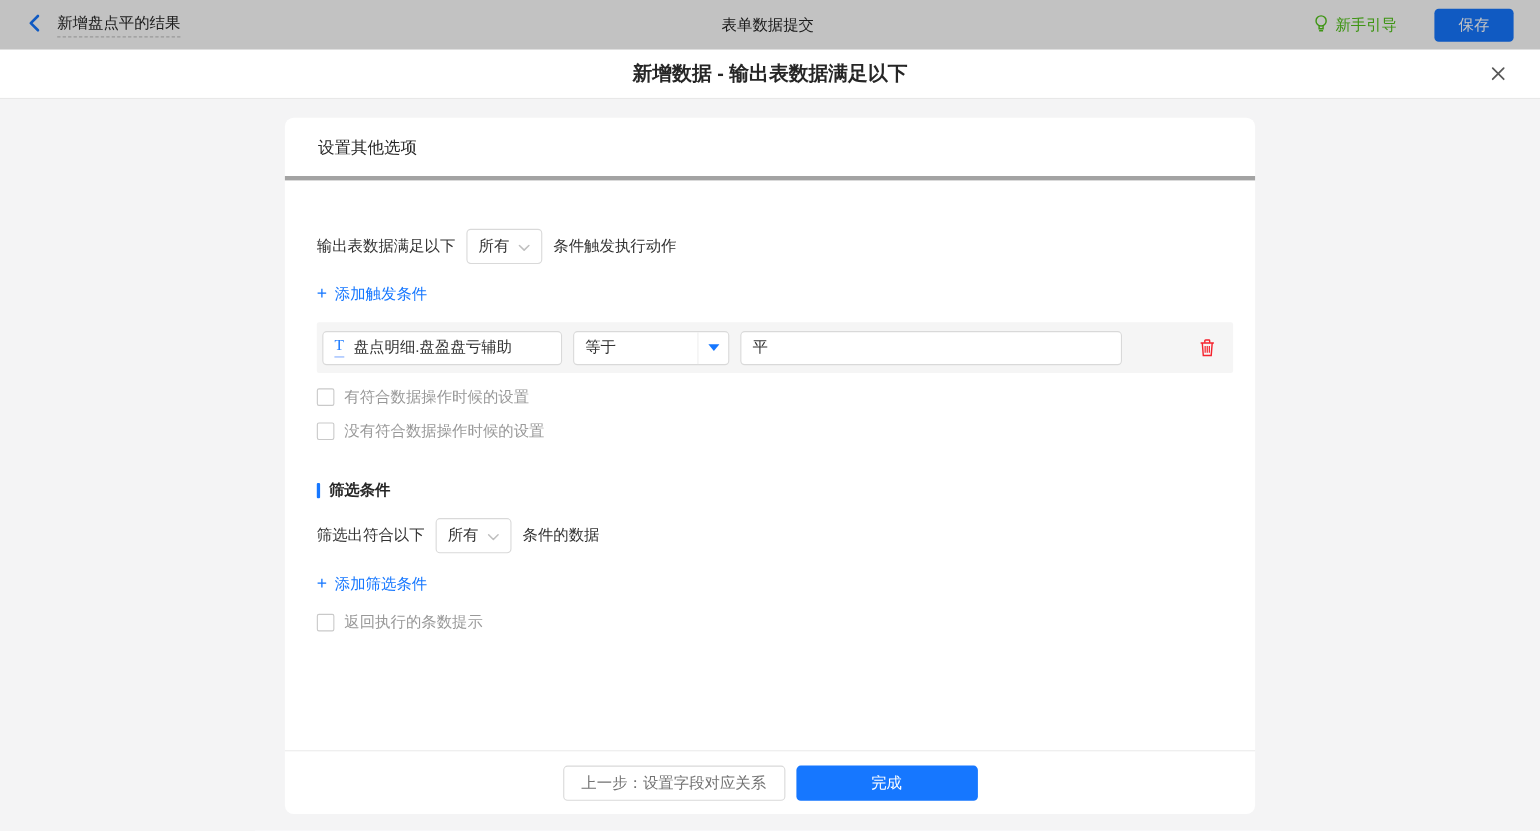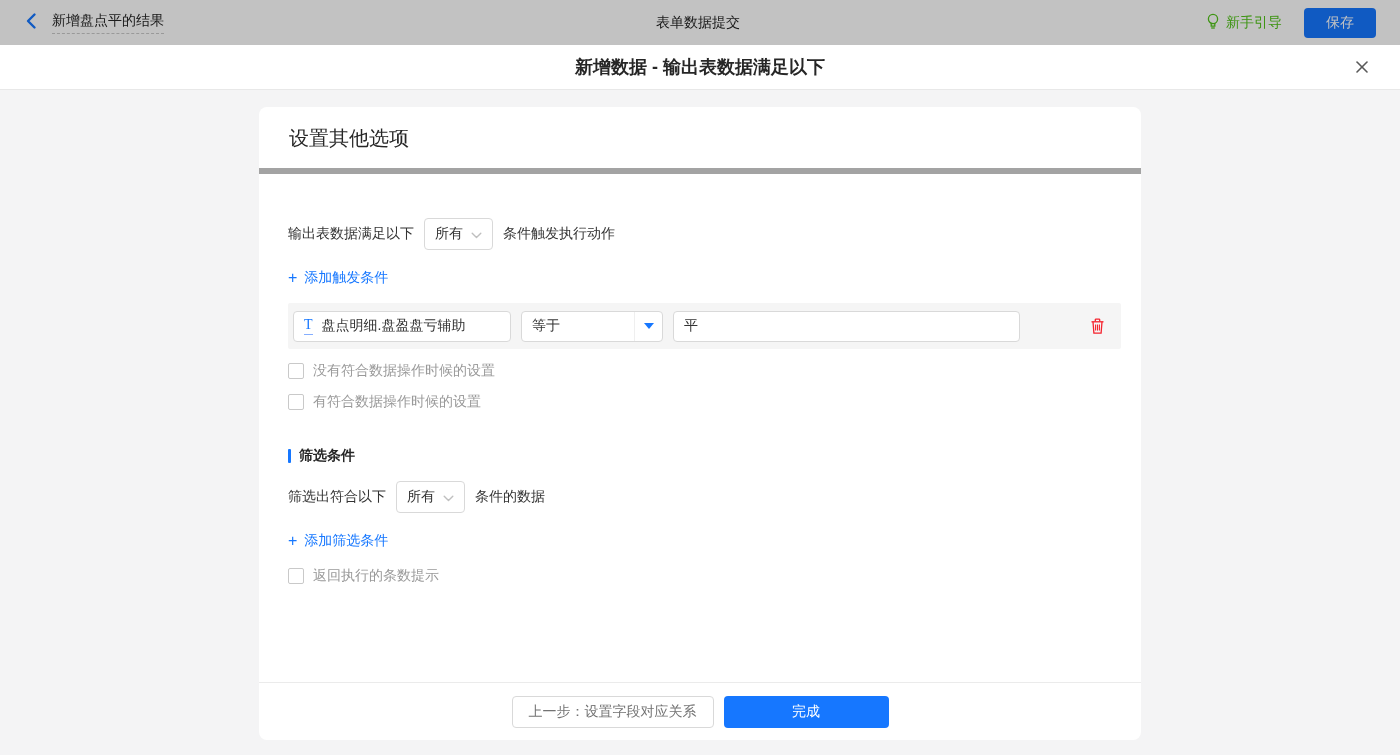--- a/index.html
+++ b/index.html
@@ -40,21 +40,21 @@
     position: absolute;
     left: 0; right: 4px;
     text-align: center;
     font-size: 14px;
     color: #262626;
   }
   .topbar-right {
     margin-left: auto;
     display: flex;
     align-items: center;
-    gap: 22px;
+    gap: 34px;
     position: relative;
     z-index: 1;
   }
   .guide-link {
     display: flex;
     align-items: center;
     gap: 6px;
     color: #52c41a;
     font-size: 14px;
     cursor: pointer;
@@ -108,23 +108,23 @@
     width: 882px;
     height: 633px;
     margin: 17px auto 0;
     background: #fff;
     border-radius: 8px;
     display: flex;
     flex-direction: column;
   }
   .card-header {
     padding: 18px 30px 16px;
-    font-size: 20px;
+    font-size: 15px;
     color: #262626;
-    border-bottom: 6px solid #a3a3a3;
+    border-bottom: 4px solid #a3a3a3;
   }
   .card-content {
     flex: 1;
     padding: 28px 20px 0 29px;
     overflow: hidden;
   }
 
   .section-title {
     display: flex;
     align-items: center;
@@ -386,25 +386,25 @@
                 <line x1="5.6" y1="6.5" x2="5.6" y2="12.6" stroke="#f5222d" stroke-width="1.1"></line>
                 <line x1="7.5" y1="6.5" x2="7.5" y2="12.6" stroke="#f5222d" stroke-width="1.1"></line>
                 <line x1="9.4" y1="6.5" x2="9.4" y2="12.6" stroke="#f5222d" stroke-width="1.1"></line>
               </svg>
           </span>
         </button>
       </div>
 
       <div class="check-row">
         <span class="checkbox"></span>
-        <span>没有符合数据操作时候的设置</span>
+        <span>有符合数据操作时候的设置</span>
       </div>
       <div class="check-row">
         <span class="checkbox"></span>
-        <span>有符合数据操作时候的设置</span>
+        <span>没有符合数据操作时候的设置</span>
       </div>
 
       <div class="section-title section-gap">
         <span class="section-bar"></span>
         <span>筛选条件</span>
       </div>
 
       <div class="cond-sentence">
         <span>筛选出符合以下</span>
         <span class="mini-select">

